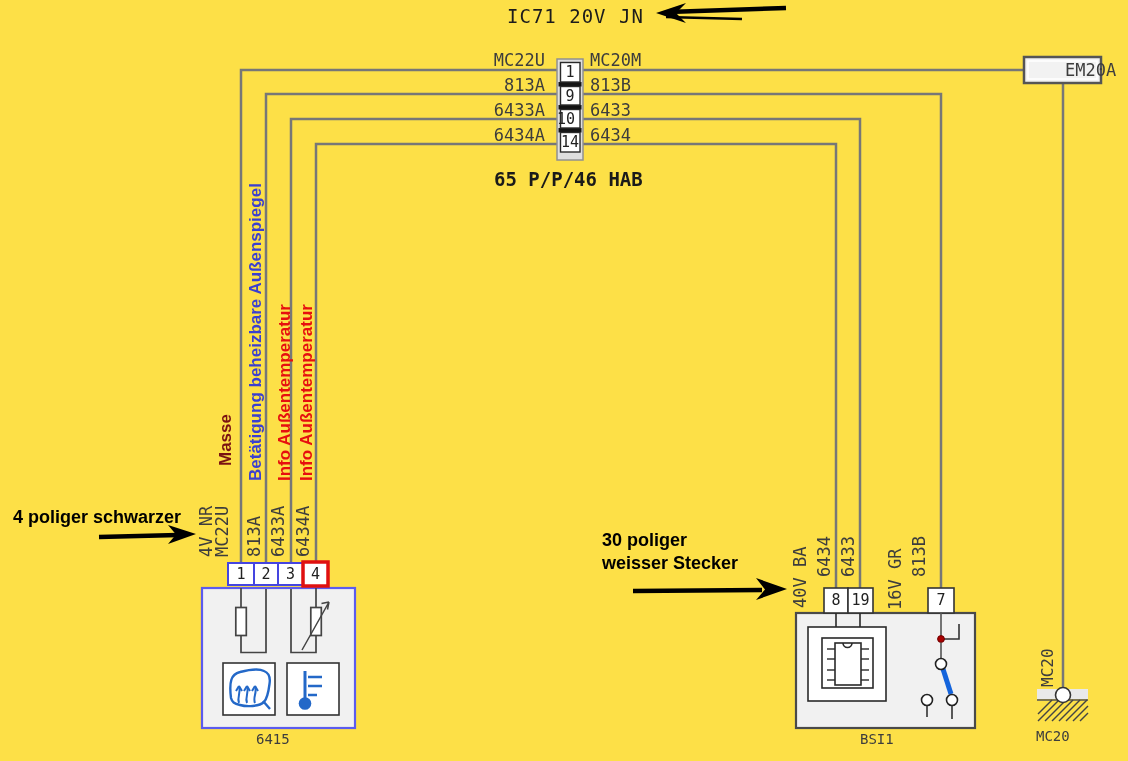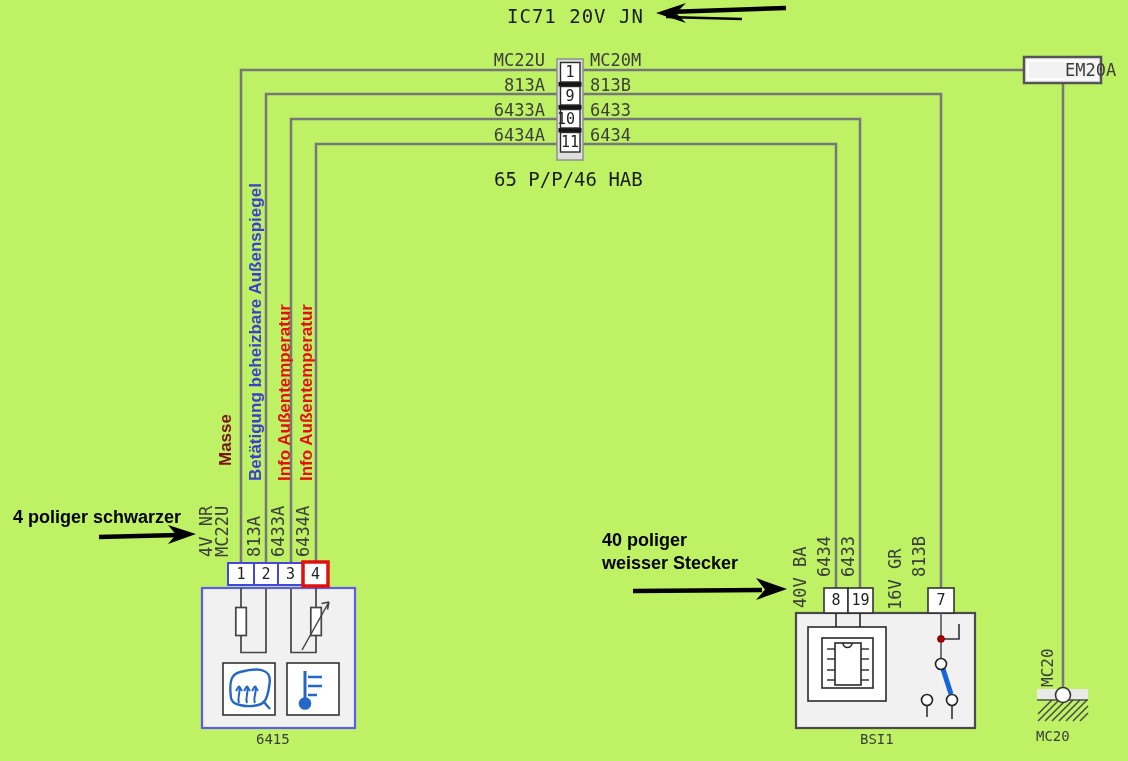--- a/index.html
+++ b/index.html
@@ -1,16 +1,16 @@
 <!DOCTYPE html>
 <html><head>
 <meta charset="utf-8">
 <style>
   html,body{margin:0;padding:0;background:#fff;}
-  .canvas{position:relative;width:1128px;height:761px;background:#bef264;overflow:hidden;
+  .canvas{position:relative;width:1128px;height:761px;background:#fde047;overflow:hidden;
           font-family:"DejaVu Sans Mono", monospace;}
   .abs{position:absolute;}
   .layer{position:absolute;left:0;top:0;}
   .tech{font-family:"DejaVu Sans Mono", monospace;color:#3d3d3d;white-space:nowrap;}
   .t15{font-size:15px;line-height:19px;}
   .t17{font-size:17px;line-height:17px;}
   .t18{font-size:14px;line-height:18px;}
   .t19{font-size:19px;line-height:19px;}
   .dark{color:#1c1c1c;}
   .rt{text-align:right;}
@@ -190,23 +190,23 @@
   <div class="abs tech t17 rt" style="left:425px;top:127px;width:120px">6434A</div>
 
   <div class="abs tech t17" style="left:590px;top:52px">MC20M</div>
   <div class="abs tech t17" style="left:590px;top:77px">813B</div>
   <div class="abs tech t17" style="left:590px;top:102px">6433</div>
   <div class="abs tech t17" style="left:590px;top:127px">6434</div>
 
   <div class="abs tech t15 pin-num" style="left:557px;top:63px;width:26px">1</div>
   <div class="abs tech t15 pin-num" style="left:557px;top:86.5px;width:26px">9</div>
   <div class="abs tech t15 pin-num" style="left:557px;top:109.5px;width:14px">10</div>
-  <div class="abs tech t15 pin-num" style="left:557px;top:133px;width:26px">11</div>
-
-  <div class="abs tech t19" style="left:494px;top:170px;font-weight:normal;color:#1a1a1a">65 P/P/46 HAB</div>
+  <div class="abs tech t15 pin-num" style="left:557px;top:133px;width:26px">14</div>
+
+  <div class="abs tech t19" style="left:494px;top:170px;font-weight:bold;color:#1a1a1a">65 P/P/46 HAB</div>
 
   <div class="abs tech t17 ctr" style="left:1025px;top:62px;width:75px">EM20A</div>
   <div class="abs tech vrot" style="left:1040px;top:687px;font-size:16px;line-height:16px">MC20</div>
   <div class="abs tech t18" style="left:1036px;top:727px">MC20</div>
 
   <div class="abs sig sig-masse vrot" style="left:217px;top:466px">Masse</div>
   <div class="abs sig sig-blue vrot" style="left:247px;top:481px">Betätigung beheizbare Außenspiegel</div>
   <div class="abs sig sig-red vrot" style="left:276px;top:481px">Info Außentemperatur</div>
   <div class="abs sig sig-red vrot" style="left:298px;top:481px">Info Außentemperatur</div>
 
@@ -232,17 +232,17 @@
   <div class="abs tech t15 pin-num" style="left:824px;top:591px;width:24px">8</div>
   <div class="abs tech t15 pin-num" style="left:848px;top:591px;width:25px">19</div>
   <div class="abs tech t15 pin-num" style="left:928px;top:591px;width:26px">7</div>
 
   <div class="abs tech t18" style="left:860px;top:730px">BSI1</div>
 
   <div class="abs note" style="left:13px;top:506px">
     <div>4 poliger schwarzer</div>
   </div>
   <div class="abs note" style="left:602px;top:529px">
-    <div>40 poliger</div>
+    <div>30 poliger</div>
     <div>weisser Stecker</div>
   </div>
 
 </div>
 
 </body></html>

